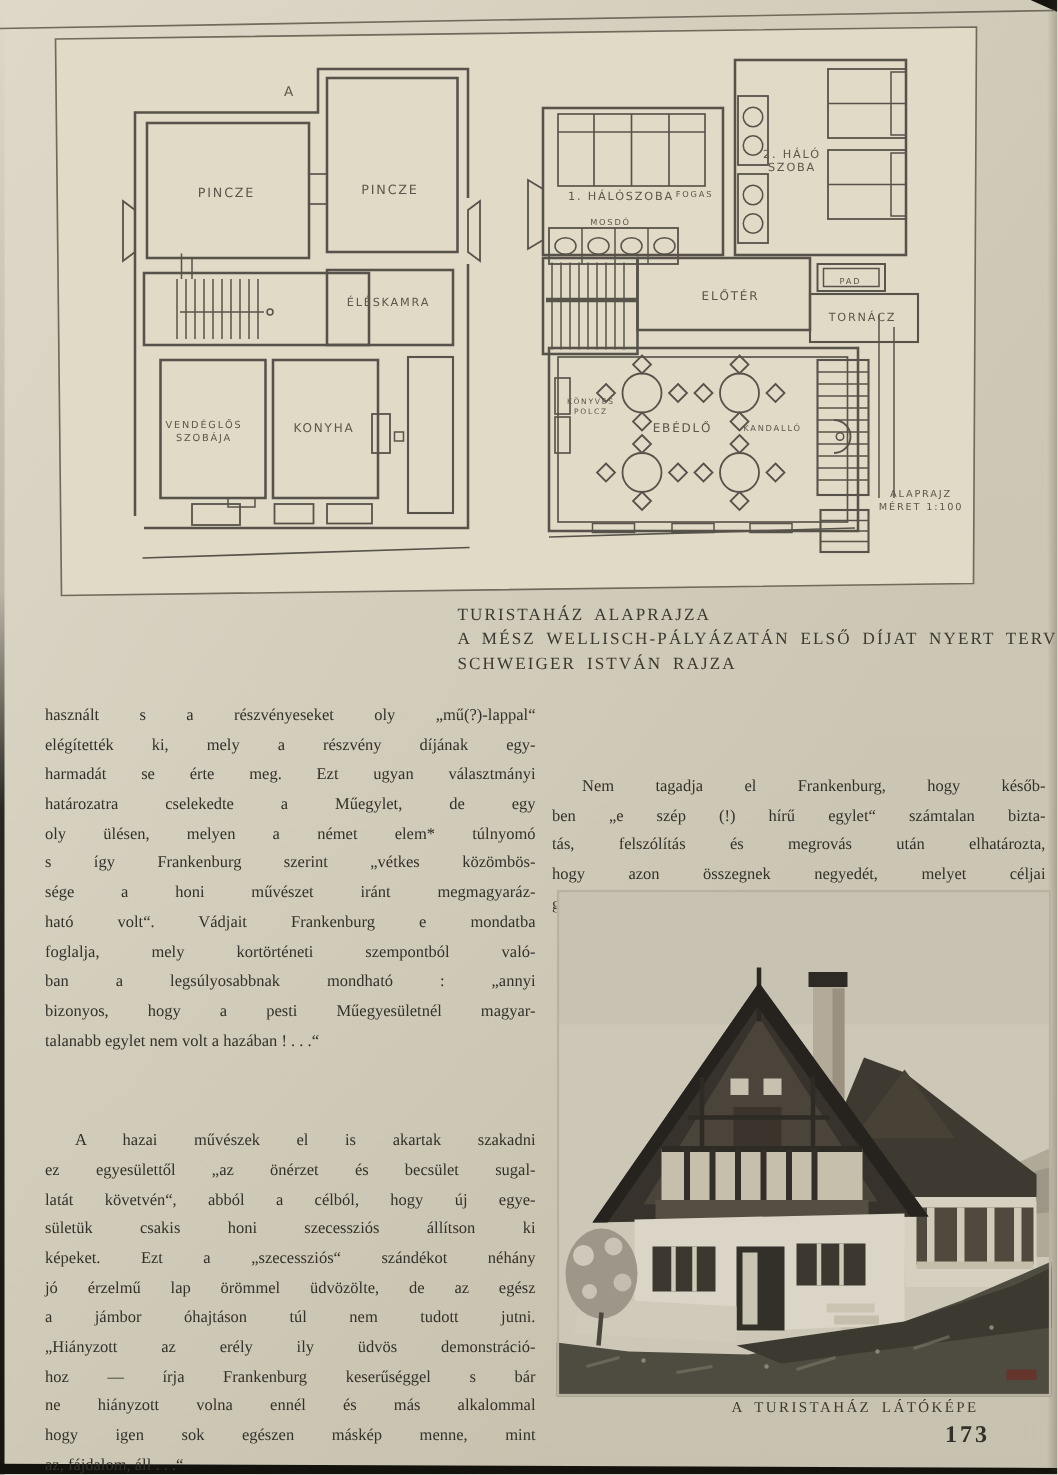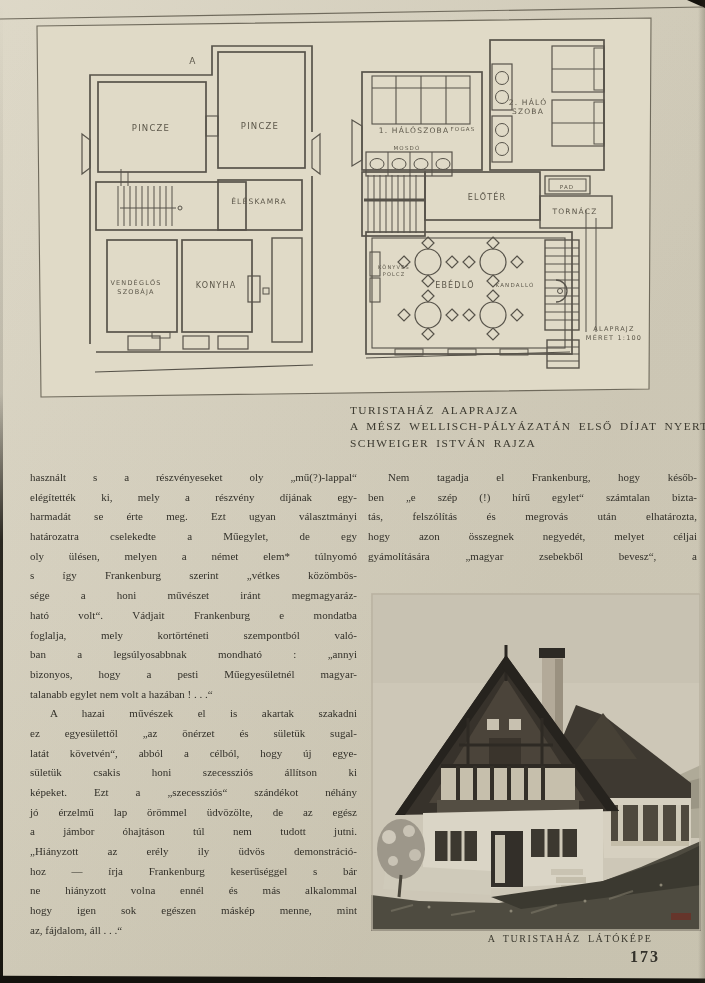--- a/index.html
+++ b/index.html
@@ -16,28 +16,28 @@
   .edge-bottom{position:absolute;left:0;bottom:0;width:705px;height:8px;background:#14120d;
     clip-path:polygon(0 10%, 100% 45%, 100% 100%, 0 100%);}
   .edge-topright{position:absolute;right:0;top:0;width:18px;height:8px;background:#15130e;
     clip-path:polygon(0 0,100% 0,100% 100%);}
   .edge-right{position:absolute;right:0;top:0;width:7px;height:983px;
     background:linear-gradient(to left, rgba(60,55,40,.25), rgba(60,55,40,0));}
 
   .plan-figure{position:absolute;left:0;top:0;}
   .plan-caption{position:absolute;left:305px;top:402px;width:395px;
     font-size:11.4px;line-height:16.4px;letter-spacing:1.4px;word-spacing:3px;color:#3c3a30;}
-  .plan-caption .capline{white-space:nowrap;margin-left:45px;}
+  .plan-caption .capline{white-space:nowrap;}
 
   .column{position:absolute;top:468px;font-size:11px;line-height:19.68px;color:#33312a;}
   .col-left{left:30px;width:327px;}
   .col-right{left:368px;width:329px;}
   .bodyline{text-align:justify;text-align-last:justify;white-space:normal;}
   .bodyline.end{text-align-last:left;}
-  .bodyline.ind{text-indent:20px;}
+  .bodyline.ind{text-indent:20px;margin-top:47px;}
 
   .photo{position:absolute;left:371px;top:593px;width:330px;height:338px;}
   .photo-caption{position:absolute;left:440px;top:933px;width:260px;text-align:center;
     font-size:10px;letter-spacing:1.6px;word-spacing:3px;color:#3c3a30;white-space:nowrap;}
   .page-number{position:absolute;left:630px;top:948px;font-size:16px;font-weight:bold;
     letter-spacing:2px;color:#33312a;}
 
   svg text{font-family:"DejaVu Sans", sans-serif;fill:#5c574a;}
   .plan-label{letter-spacing:1.2px;}
 </style>
@@ -241,21 +241,21 @@
       <div class="bodyline">s így Frankenburg szerint „vétkes közömbös-</div>
       <div class="bodyline">sége a honi művészet iránt megmagyaráz-</div>
       <div class="bodyline">ható volt“. Vádjait Frankenburg e mondatba</div>
       <div class="bodyline">foglalja, mely kortörténeti szempontból való-</div>
       <div class="bodyline">ban a legsúlyosabbnak mondható : „annyi</div>
       <div class="bodyline">bizonyos, hogy a pesti Műegyesületnél magyar-</div>
       <div class="bodyline end">talanabb egylet nem volt a hazában ! . . .“</div>
     </div>
     <div>
       <div class="bodyline ind">A hazai művészek el is akartak szakadni</div>
-      <div class="bodyline">ez egyesülettől „az önérzet és sületük sugal-</div>
+      <div class="bodyline">ez egyesülettől „az önérzet és becsület sugal-</div>
       <div class="bodyline">latát követvén“, abból a célból, hogy új egye-</div>
       <div class="bodyline">sületük csakis honi szecessziós állítson ki</div>
       <div class="bodyline">képeket. Ezt a „szecessziós“ szándékot néhány</div>
       <div class="bodyline">jó érzelmű lap örömmel üdvözölte, de az egész</div>
       <div class="bodyline">a jámbor óhajtáson túl nem tudott jutni.</div>
       <div class="bodyline">„Hiányzott az erély ily üdvös demonstráció-</div>
       <div class="bodyline">hoz — írja Frankenburg keserűséggel s bár</div>
       <div class="bodyline">ne hiányzott volna ennél és más alkalommal</div>
       <div class="bodyline">hogy igen sok egészen máskép menne, mint</div>
       <div class="bodyline end">az, fájdalom, áll . . .“</div>

